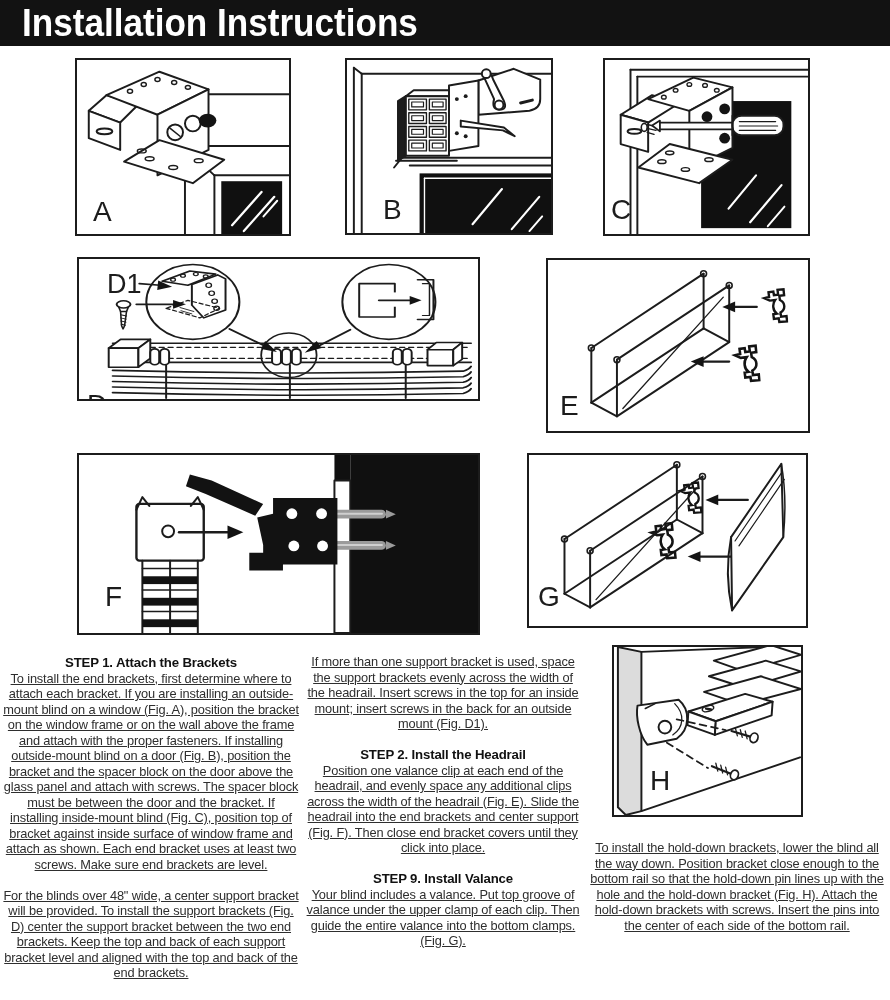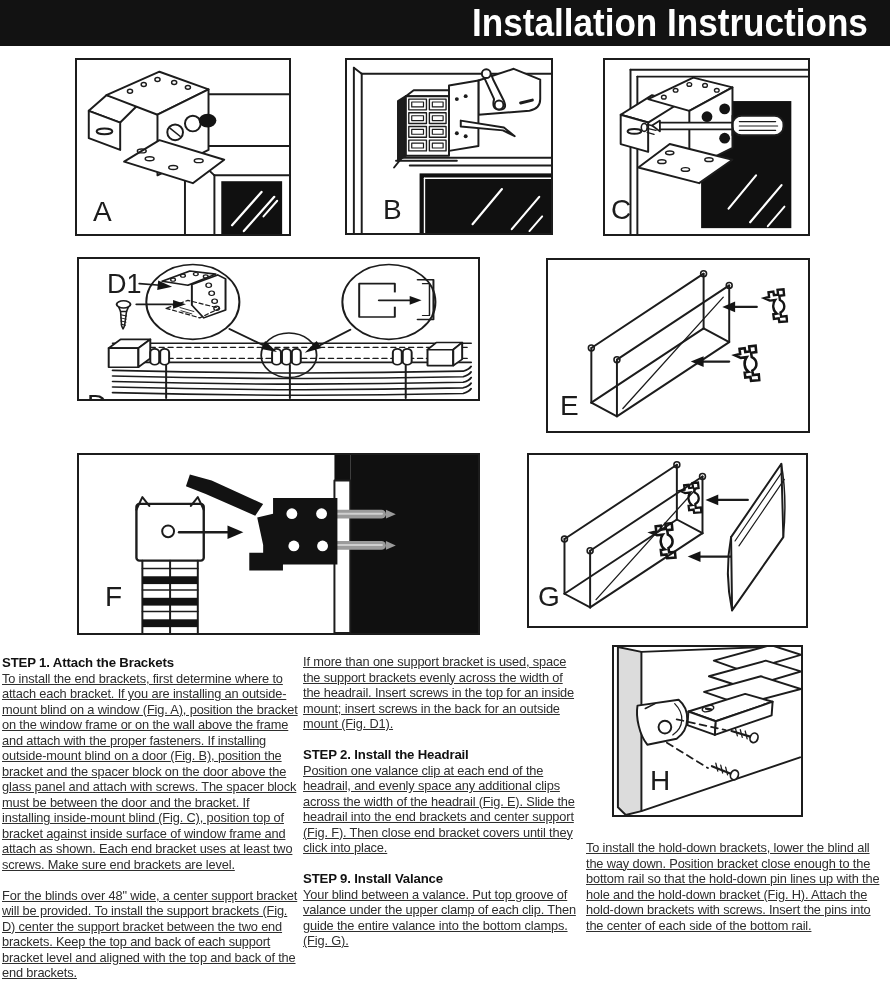--- a/index.html
+++ b/index.html
@@ -2,38 +2,38 @@
 <html><head>
 <meta charset="utf-8">
 <style>
   html,body{margin:0;padding:0;background:#fff;}
   .page{
     position:relative;width:890px;height:1000px;background:#ffffff;
     font-family:"Liberation Sans",sans-serif;color:#2e2e2e;overflow:hidden;
   }
   .banner{
     position:absolute;left:0;top:0;width:890px;height:46px;background:#121212;
-    display:flex;align-items:center;justify-content:flex-end;
+    display:flex;align-items:center;justify-content:flex-start;
   }
   .banner span{
     color:#ffffff;font-size:39px;font-weight:700;letter-spacing:0;
     display:inline-block;transform:scaleX(.9);white-space:nowrap;
   }
   .panel{
     position:absolute;border:2px solid #1c1c1c;background:#fff;box-sizing:border-box;overflow:hidden;
   }
   .panel svg{position:absolute;left:0;top:0;width:100%;height:100%;}
   .figlabel{
     position:absolute;font-size:28px;color:#1c1c1c;line-height:1;font-weight:400;
   }
   .d1label{
     position:absolute;left:28px;top:12px;font-size:27px;color:#1c1c1c;line-height:1;
   }
   .textcol{
-    position:absolute;font-size:12.8px;line-height:15.5px;letter-spacing:-0.15px;color:#2e2e2e;
+    position:absolute;font-size:12.8px;line-height:15.5px;letter-spacing:-0.15px;color:#2e2e2e;text-align:center;
   }
   .textcol h3{font-size:13.2px;color:#111;margin:0;font-weight:700;line-height:15.5px;}
   .textcol p{margin:0 0 15.5px 0;text-decoration:underline;}
   .textcol p:last-child{margin-bottom:0;}
   .hiddefs{position:absolute;width:0;height:0;overflow:hidden;}
 </style>
 </head>
 <body>
 
 <div class="page">
@@ -472,20 +472,20 @@
     <h3>STEP 1. Attach the Brackets</h3>
     <p>To install the end brackets, first determine where to attach each bracket.  If you are installing an outside-mount blind on a window (Fig. A), position the bracket on the window frame or on the wall above the frame and attach with the proper fasteners.  If installing outside-mount blind on a door (Fig. B), position the bracket and the spacer block on the door above the glass panel and attach with screws. The spacer block must be between the door and the bracket.  If installing inside-mount blind (Fig. C), position top of bracket against inside surface of window frame and attach as shown. Each end bracket uses at least two screws.  Make sure end brackets are level.</p>
     <p>For the blinds over 48" wide, a center support bracket will be provided.   To install the support brackets (Fig. D) center the support bracket between the two end brackets. Keep the top and back of each support bracket level and aligned with the top and back of the end brackets.</p>
   </section>
 
   <section class="textcol" style="left:303px;top:654px;width:280px">
     <p>If more than one support bracket is used, space the support brackets evenly across the width of the headrail. Insert screws in the top for an inside mount; insert screws in the back for an outside mount (Fig. D1).</p>
     <h3>STEP 2. Install the Headrail</h3>
     <p>Position one valance clip at each end of the headrail, and evenly space any additional clips across the width of the headrail (Fig. E). Slide the headrail into the end brackets and center support (Fig. F).   Then close end bracket covers until they click into place.</p>
     <h3>STEP 9. Install Valance</h3>
-    <p>Your blind between a valance. Put top groove of valance under the upper clamp of each clip. Then guide the entire valance into the bottom clamps. (Fig. G).</p>
+    <p>Your blind includes a valance. Put top groove of valance under the upper clamp of each clip. Then guide the entire valance into the bottom clamps. (Fig. G).</p>
   </section>
 
   <section class="textcol" style="left:586px;top:840px;width:302px">
     <p>To install the hold-down brackets, lower the blind all the way down. Position bracket close enough to the bottom rail so that the hold-down pin lines up with the hole and the hold-down bracket (Fig. H). Attach the hold-down brackets with screws.  Insert the pins into the center of each side of the bottom rail.</p>
   </section>
 
 </div>
 
 </body></html>

